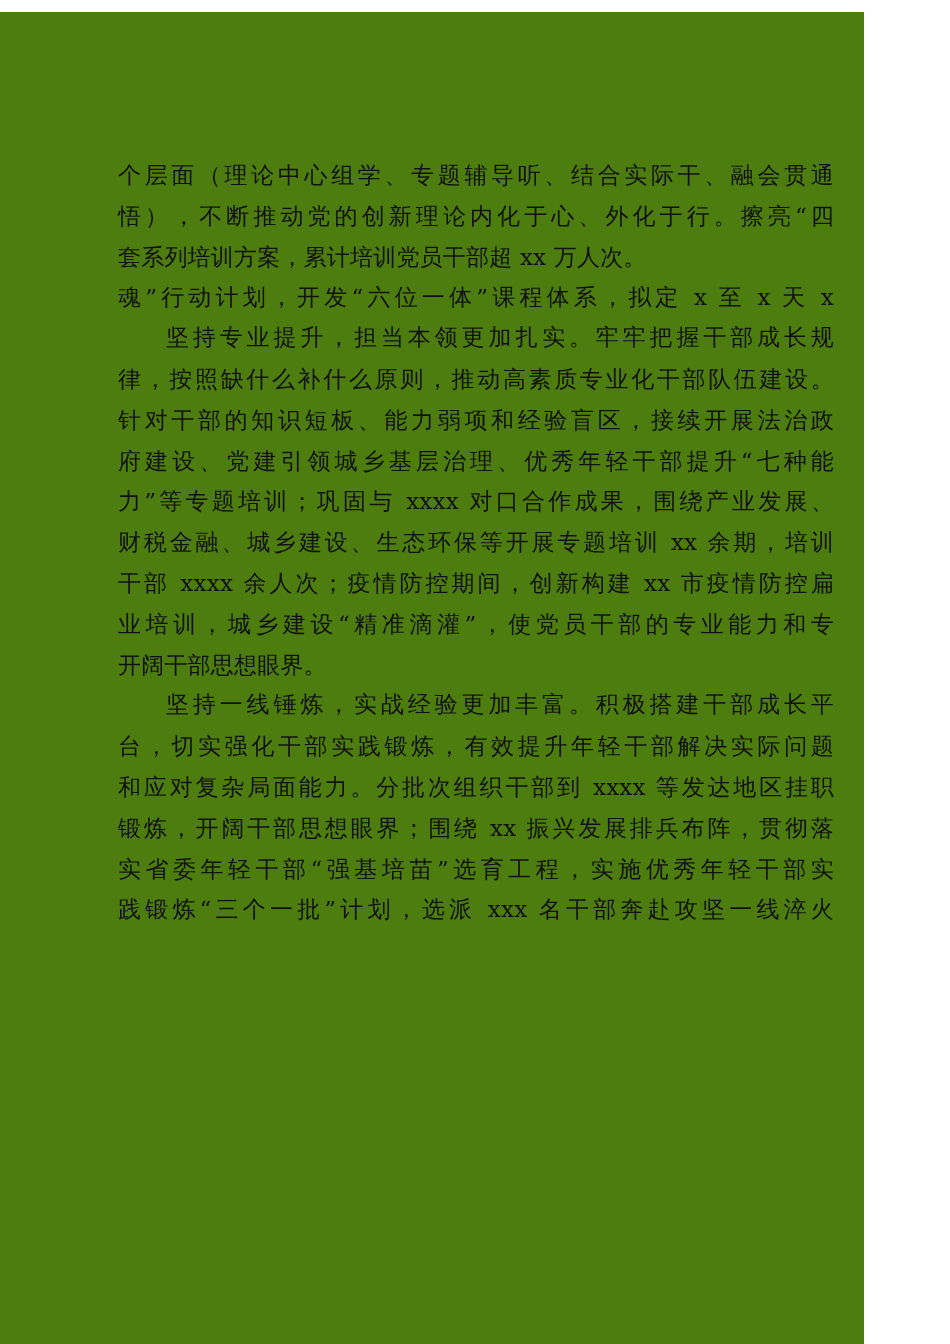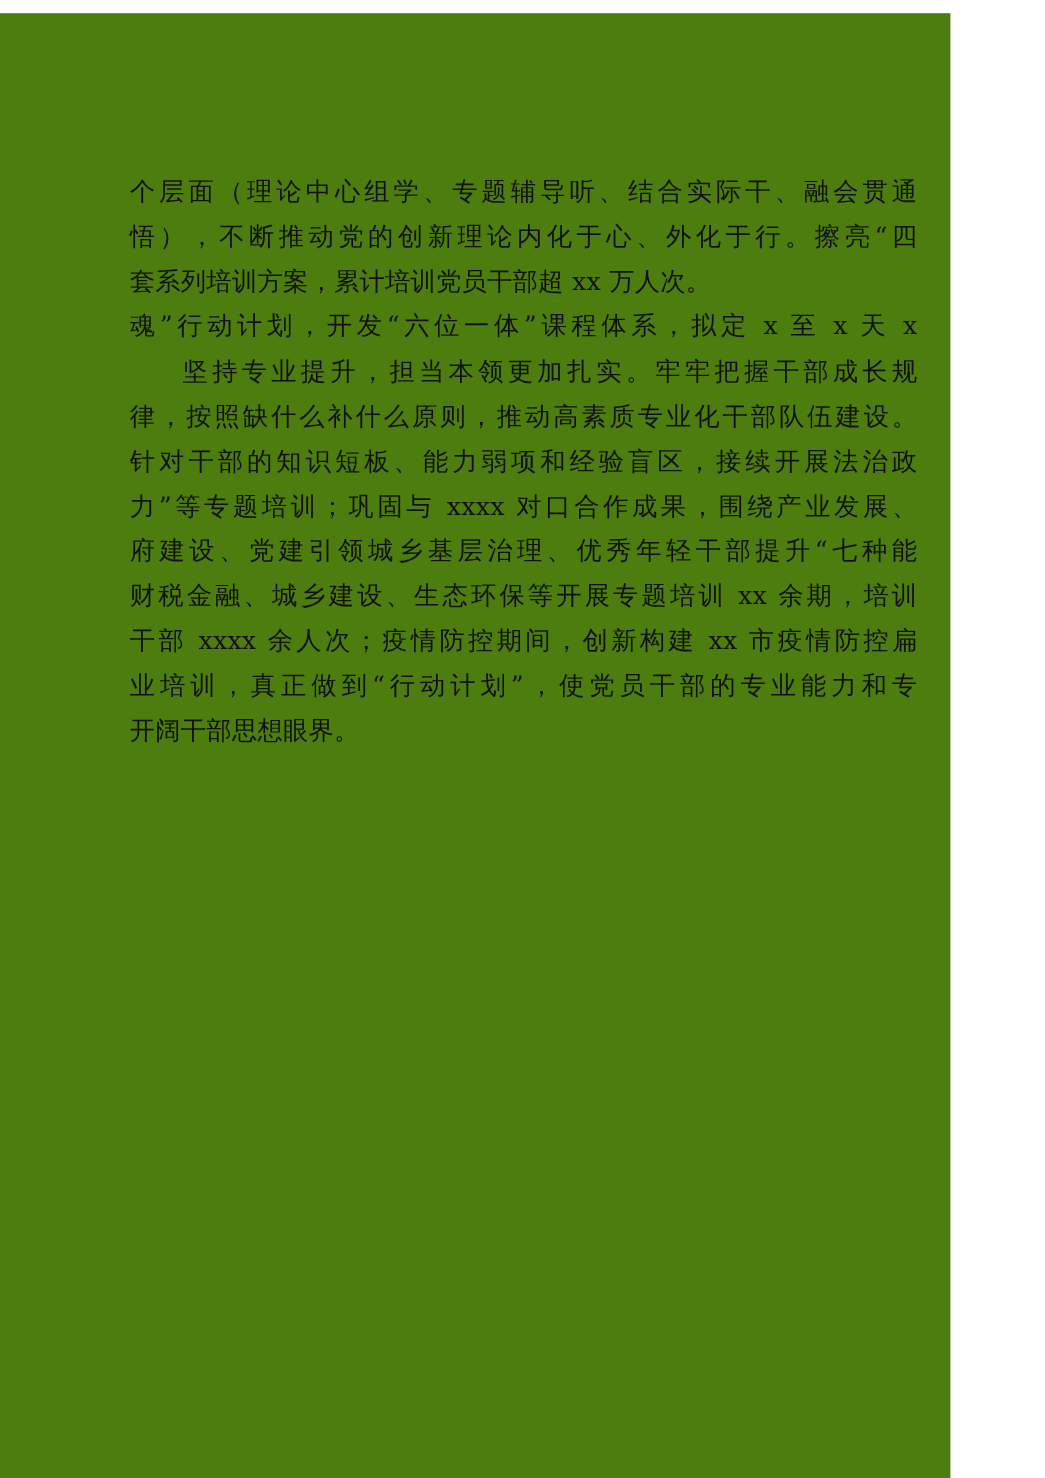--- a/index.html
+++ b/index.html
@@ -35,23 +35,31 @@
       <div class="line justify">个层面（理论中心组学、专题辅导听、结合实际干、融会贯通</div>
       <div class="line justify">悟），不断推动党的创新理论内化于心、外化于行。擦亮“四</div>
       <div class="line">套系列培训方案，累计培训党员干部超 xx 万人次。</div>
       <div class="line justify">魂”行动计划，开发“六位一体”课程体系，拟定 x 至 x 天 x</div>
     </div>
 
     <div>
       <div class="line justify indent">坚持专业提升，担当本领更加扎实。牢牢把握干部成长规</div>
       <div class="line justify">律，按照缺什么补什么原则，推动高素质专业化干部队伍建设。</div>
       <div class="line justify">针对干部的知识短板、能力弱项和经验盲区，接续开展法治政</div>
+      <div class="line justify">府建设、党建引领城乡基层治理、优秀年轻干部提升“七种能</div>
       <div class="line justify">力”等专题培训；巩固与 xxxx 对口合作成果，围绕产业发展、</div>
-      <div class="line justify">府建设、党建引领城乡基层治理、优秀年轻干部提升“七种能</div>
       <div class="line justify">财税金融、城乡建设、生态环保等开展专题培训 xx 余期，培训</div>
       <div class="line justify">干部 xxxx 余人次；疫情防控期间，创新构建 xx 市疫情防控扁</div>
-      <div class="line justify">业培训，真正做到“行动计划”，使党员干部的专业能力和专</div>
+      <div class="line justify">业培训，城乡建设“精准滴灌”，使党员干部的专业能力和专</div>
       <div class="line">开阔干部思想眼界。</div>
     </div>
 
+    <div>
+      <div class="line justify indent">坚持一线锤炼，实战经验更加丰富。积极搭建干部成长平</div>
+      <div class="line justify">台，切实强化干部实践锻炼，有效提升年轻干部解决实际问题</div>
+      <div class="line justify">和应对复杂局面能力。分批次组织干部到 xxxx 等发达地区挂职</div>
+      <div class="line justify">锻炼，开阔干部思想眼界；围绕 xx 振兴发展排兵布阵，贯彻落</div>
+      <div class="line justify">实省委年轻干部“强基培苗”选育工程，实施优秀年轻干部实</div>
+      <div class="line justify">践锻炼“三个一批”计划，选派 xxx 名干部奔赴攻坚一线淬火</div>
+    </div>
 
   </div>
 </div>
 
 </body></html>

